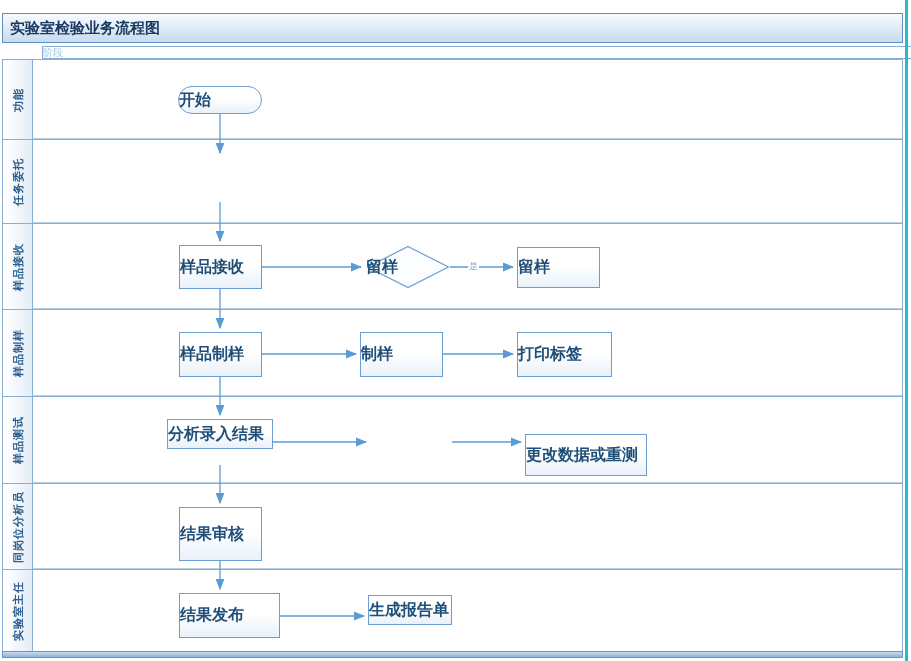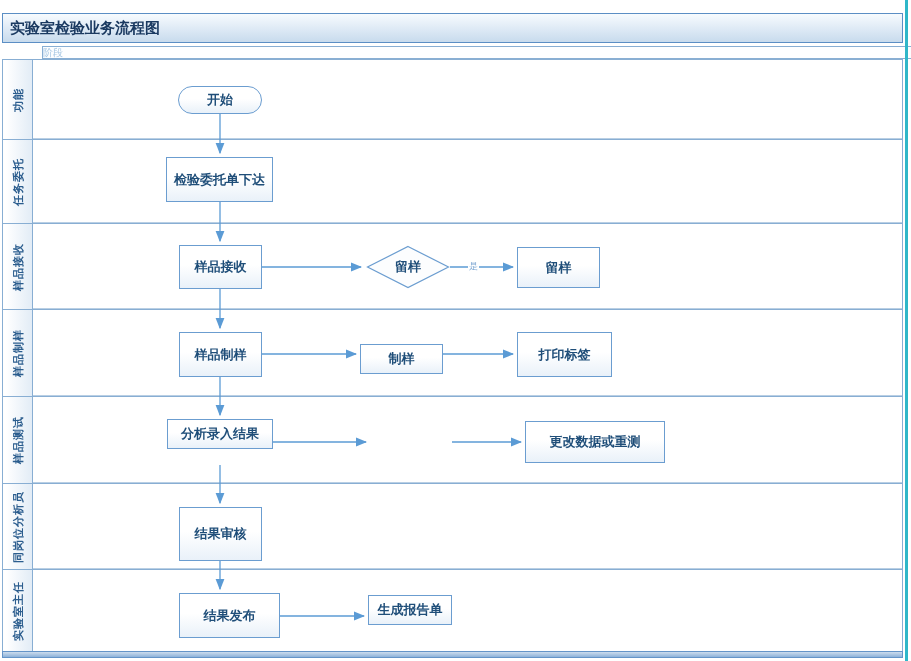--- a/index.html
+++ b/index.html
@@ -60,22 +60,22 @@
     position:absolute; left:0; top:0; width:911px; height:661px;
     pointer-events:none;
   }
   .edge-label {
     position:absolute; left:468px; top:261px; font-size:9px; color:#7fa8d3;
     background:#ffffff; padding:0 1px; line-height:11px;
   }
 
   
   .node {
-    position:absolute; display:flex; align-items:center; justify-content:center;
-    box-sizing:border-box; font-size:13px; font-weight:bold; color:#1f4e79;
+    position:absolute; display:flex; align-items:center; justify-content:flex-start;
+    box-sizing:border-box; font-size:16px; font-weight:bold; color:#1f4e79;
     background:linear-gradient(to bottom,#ffffff 45%,#e9f1f9 100%);
     border:1px solid #6b9dd0; text-align:center;
   }
   .node.terminator { border-radius:14px; }
   .node.diamond { background:none; border:none; }
   .node.diamond svg { position:absolute; left:0; top:0; }
   .node.diamond span { position:relative; }
 </style>
 </head>
 <body>
@@ -154,57 +154,54 @@
       <line x1="220" y1="550" x2="220" y2="589" marker-end="url(#ah)"></line>
       <line x1="262" y1="616" x2="364" y2="616" marker-end="url(#ah)"></line>
     </g>
   </svg>
   <span class="edge-label">是</span>
 
   <div class="node terminator" style="left:178px;top:86px;width:84px;height:28px">
     <span>开始</span>
   </div>
 
-  <div class="node" style="left:166px;top:157px;width:107px;height:45px">
-    <span>检验委托单下达</span>
-  </div>
 
   <div class="node" style="left:179px;top:245px;width:83px;height:44px">
     <span>样品接收</span>
   </div>
 
   <div class="node diamond" style="left:366px;top:245px;width:84px;height:44px">
     <svg width="84" height="44">
       <polygon points="42,1.5 82.5,22 42,42.5 1.5,22" fill="#fcfdfe" stroke="#6b9dd0" stroke-width="1.2"></polygon>
     </svg>
     <span>留样</span>
   </div>
 
   <div class="node" style="left:517px;top:247px;width:83px;height:41px">
     <span>留样</span>
   </div>
 
   <div class="node" style="left:179px;top:332px;width:83px;height:45px">
     <span>样品制样</span>
   </div>
 
-  <div class="node" style="left:360px;top:344px;width:83px;height:30px">
+  <div class="node" style="left:360px;top:332px;width:83px;height:45px">
     <span>制样</span>
   </div>
 
   <div class="node" style="left:517px;top:332px;width:95px;height:45px">
     <span>打印标签</span>
   </div>
 
   <div class="node" style="left:167px;top:419px;width:106px;height:30px">
     <span>分析录入结果</span>
   </div>
 
 
-  <div class="node" style="left:525px;top:421px;width:140px;height:42px">
+  <div class="node" style="left:525px;top:434px;width:122px;height:42px">
     <span>更改数据或重测</span>
   </div>
 
   <div class="node" style="left:179px;top:507px;width:83px;height:54px">
     <span>结果审核</span>
   </div>
 
   <div class="node" style="left:179px;top:593px;width:101px;height:45px">
     <span>结果发布</span>
   </div>

